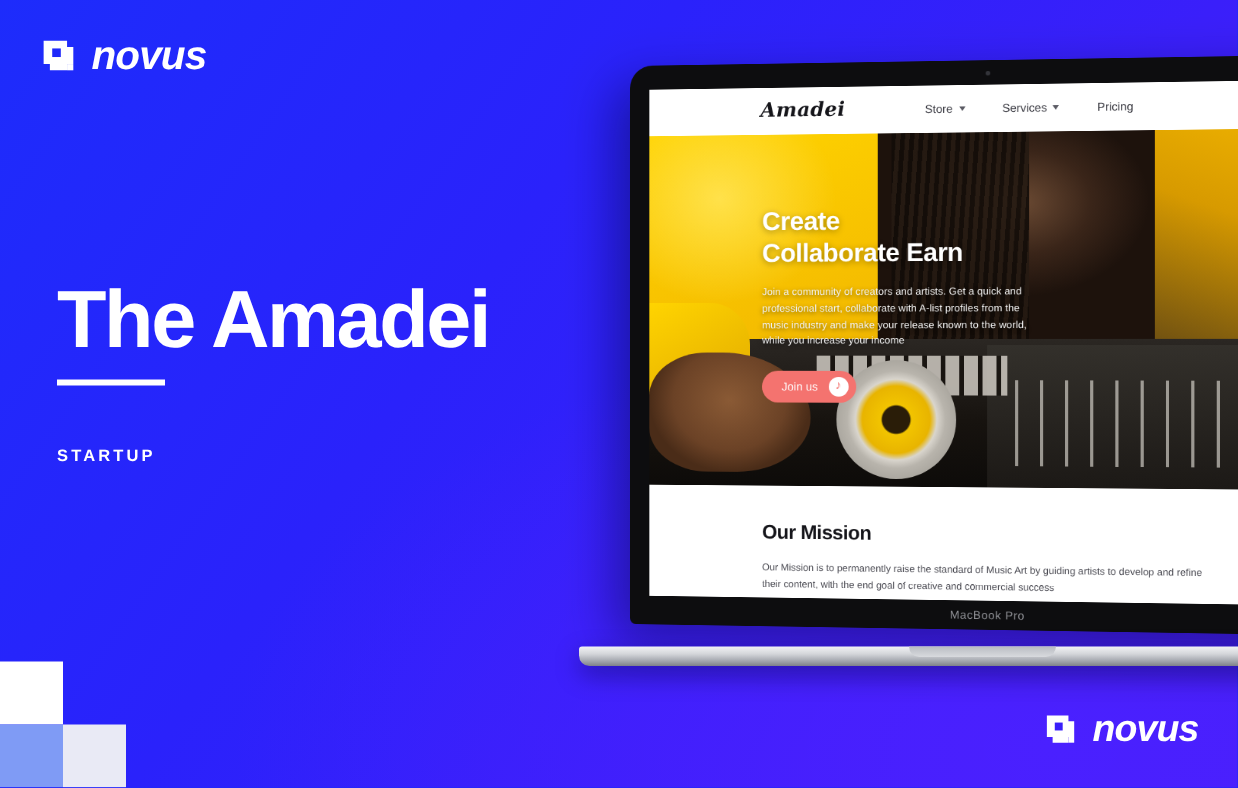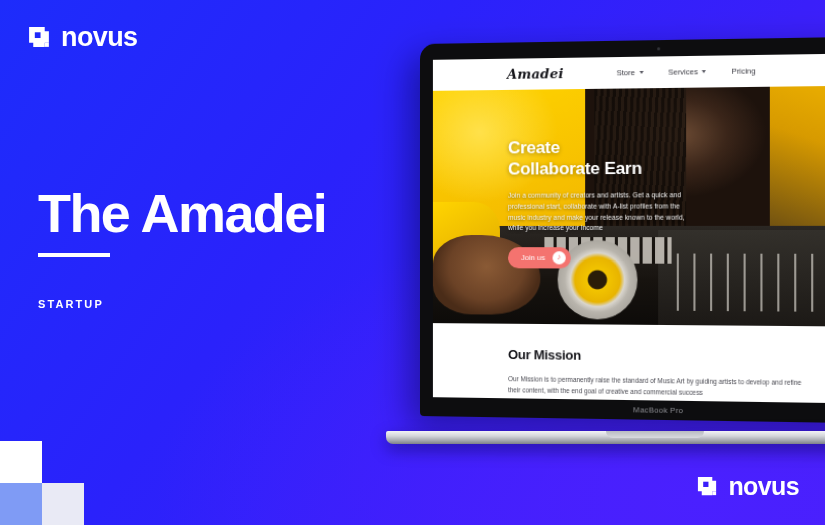--- a/index.html
+++ b/index.html
@@ -19,21 +19,21 @@
     overflow:hidden;
   }
 
   
   .brand-tl { position:absolute; left:27px; top:24px; display:flex; align-items:center; gap:9px; }
   .brand-br { position:absolute; right:26px; bottom:26px; display:flex; align-items:center; gap:9px; }
   .mark { position:relative; flex:0 0 auto; }
   .mark.lg { width:25px; height:25px; }
   .mark.sm { width:23px; height:23px; }
   .mark svg { display:block; width:100%; height:100%; }
-  .wordmark { color:#fff; font-weight:700; letter-spacing:-.6px; line-height:1; }
+  .wordmark { color:#fff; font-weight:700; letter-spacing:-.6px; line-height:1;font-style:italic; }
   .wordmark.lg { font-size:27px; }
   .wordmark.sm { font-size:25px; }
 
   
   .headline {
     position:absolute; left:38px; top:186px; color:#fff;
     font-size:54px; font-weight:700; letter-spacing:-1.6px; line-height:1.02;
     white-space:nowrap;
   }
   .rule { position:absolute; left:38px; top:253px; width:72px; height:4px; background:#fff; }

